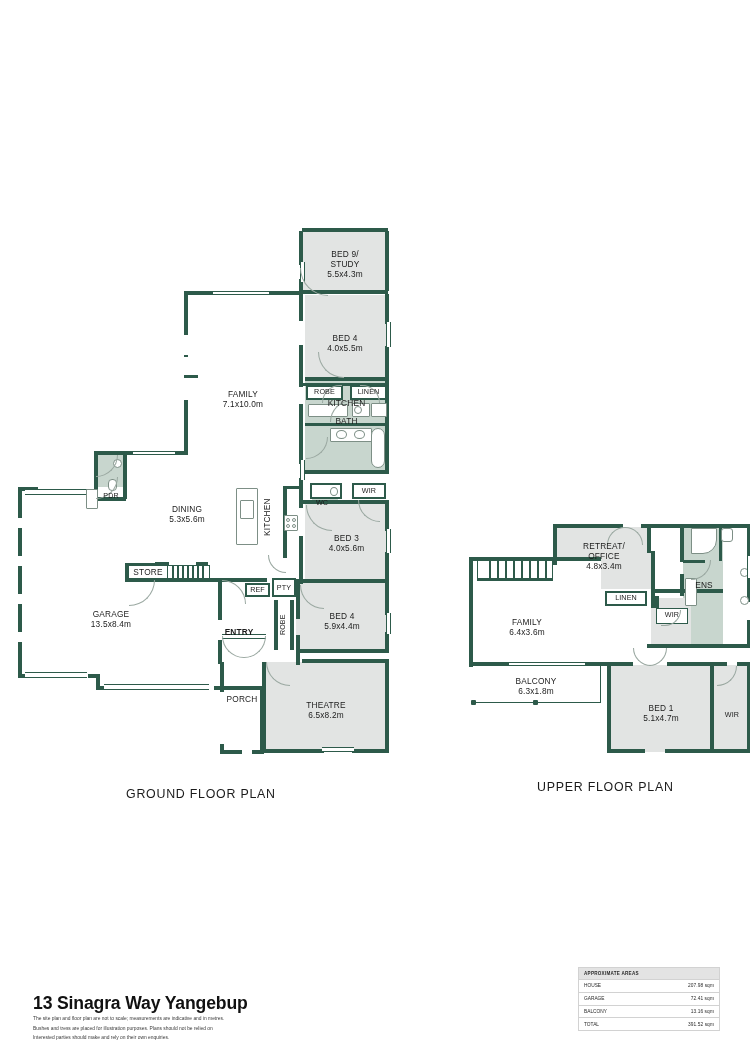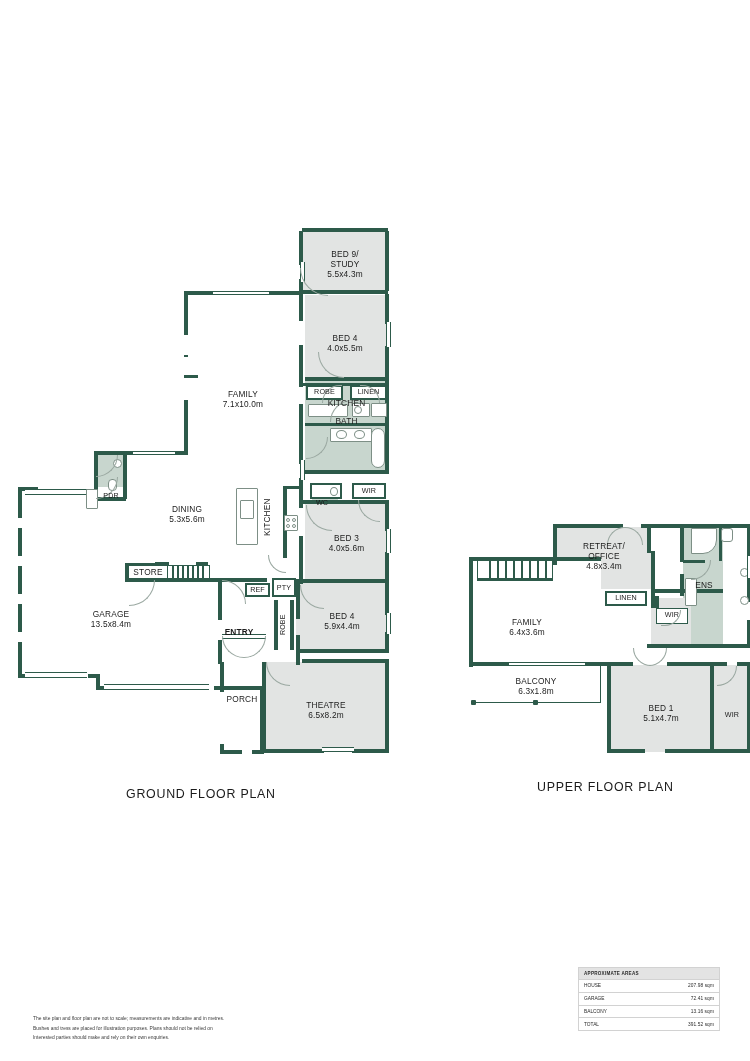--- a/index.html
+++ b/index.html
@@ -377,20 +377,21 @@
     </div>
     <div class="lbl" style="left:229px;top:580px;width:40px;"><span>ENS</span></div>
     <div class="lbl box" style="left:150px;top:594px;width:42px;"><span>LINEN</span></div>
     <div class="lbl box" style="left:201px;top:611px;width:32px;"><span>WIR</span></div>
     <div class="lbl box" style="left:258px;top:711px;width:38px;"><span>WIR</span></div>
   </div>
 
   <div class="caption" style="left:126px;top:787px;">GROUND FLOOR PLAN</div>
   <div class="caption" style="left:537px;top:780px;">UPPER FLOOR PLAN</div>
 
+  <div id="title">13 Sinagra Way Yangebup</div>
   <div id="disclaimer">
     <div>The site plan and floor plan are not to scale; measurements are indicative and in metres.</div>
     <div>Bushes and tress are placed for illustration purposes. Plans should not be relied on</div>
     <div>Interested parties should make and rely on their own enquiries.</div>
   </div>
 
   <div id="areas">
     <div class="hrow">APPROXIMATE AREAS</div>
     <div class="arow">
       <span class="k">HOUSE</span>

